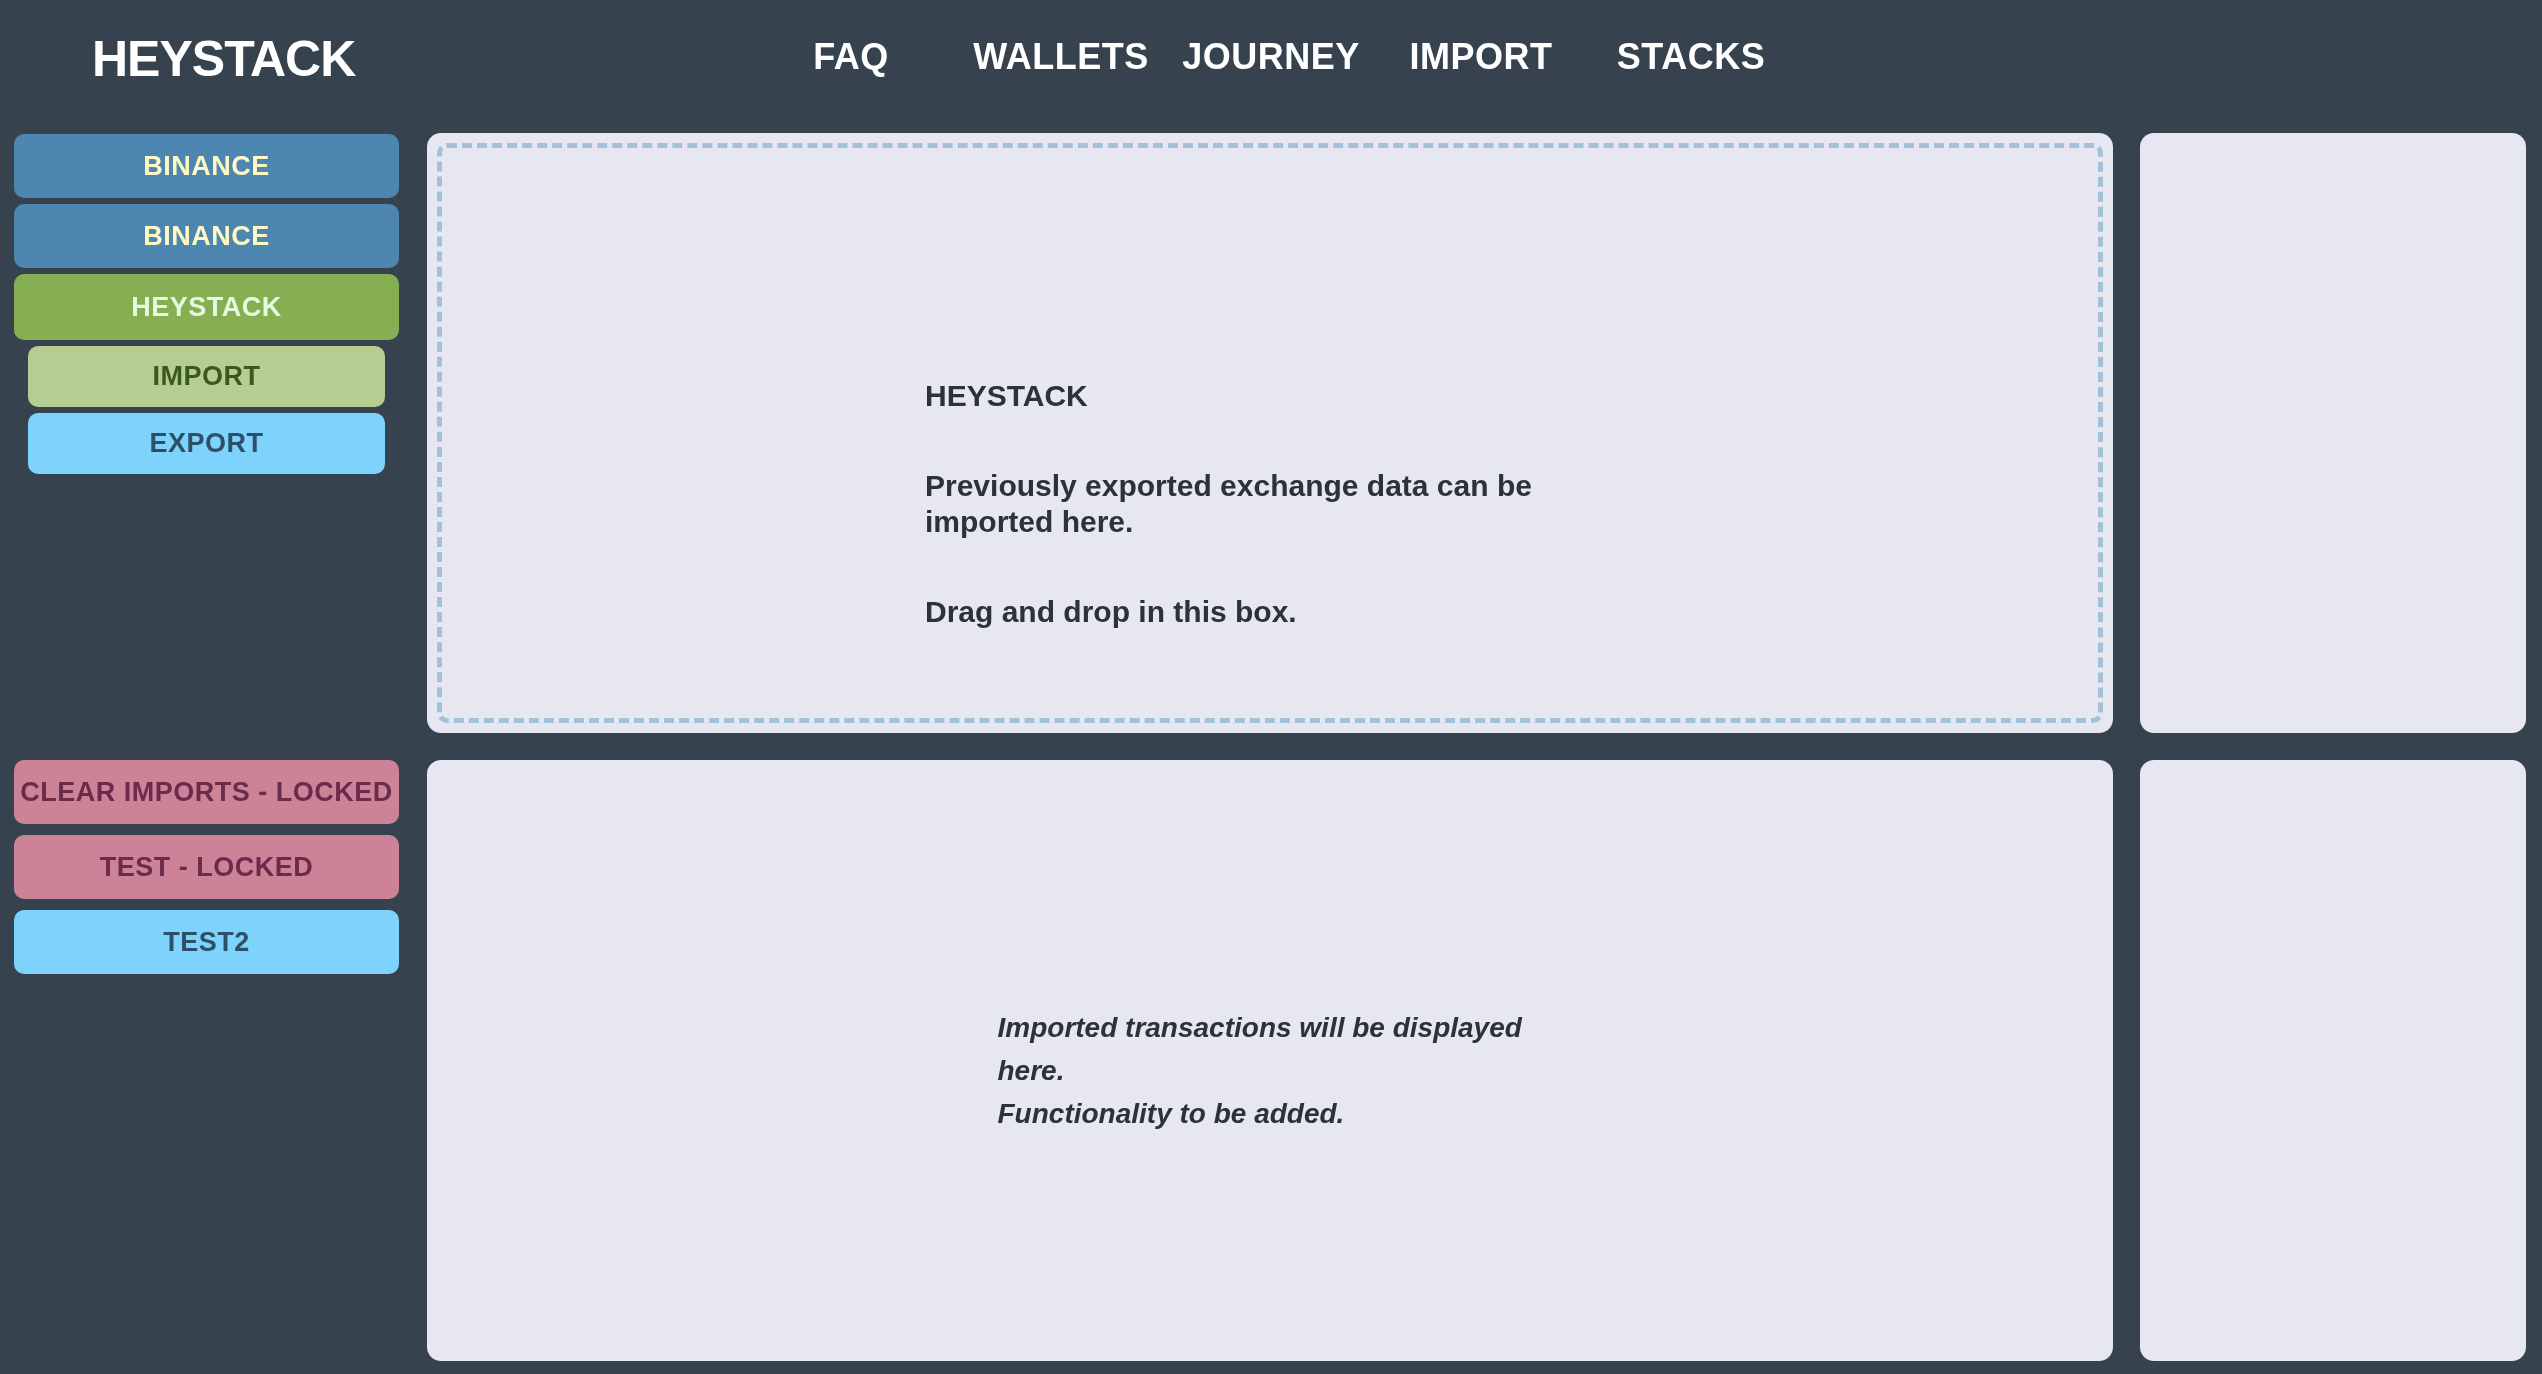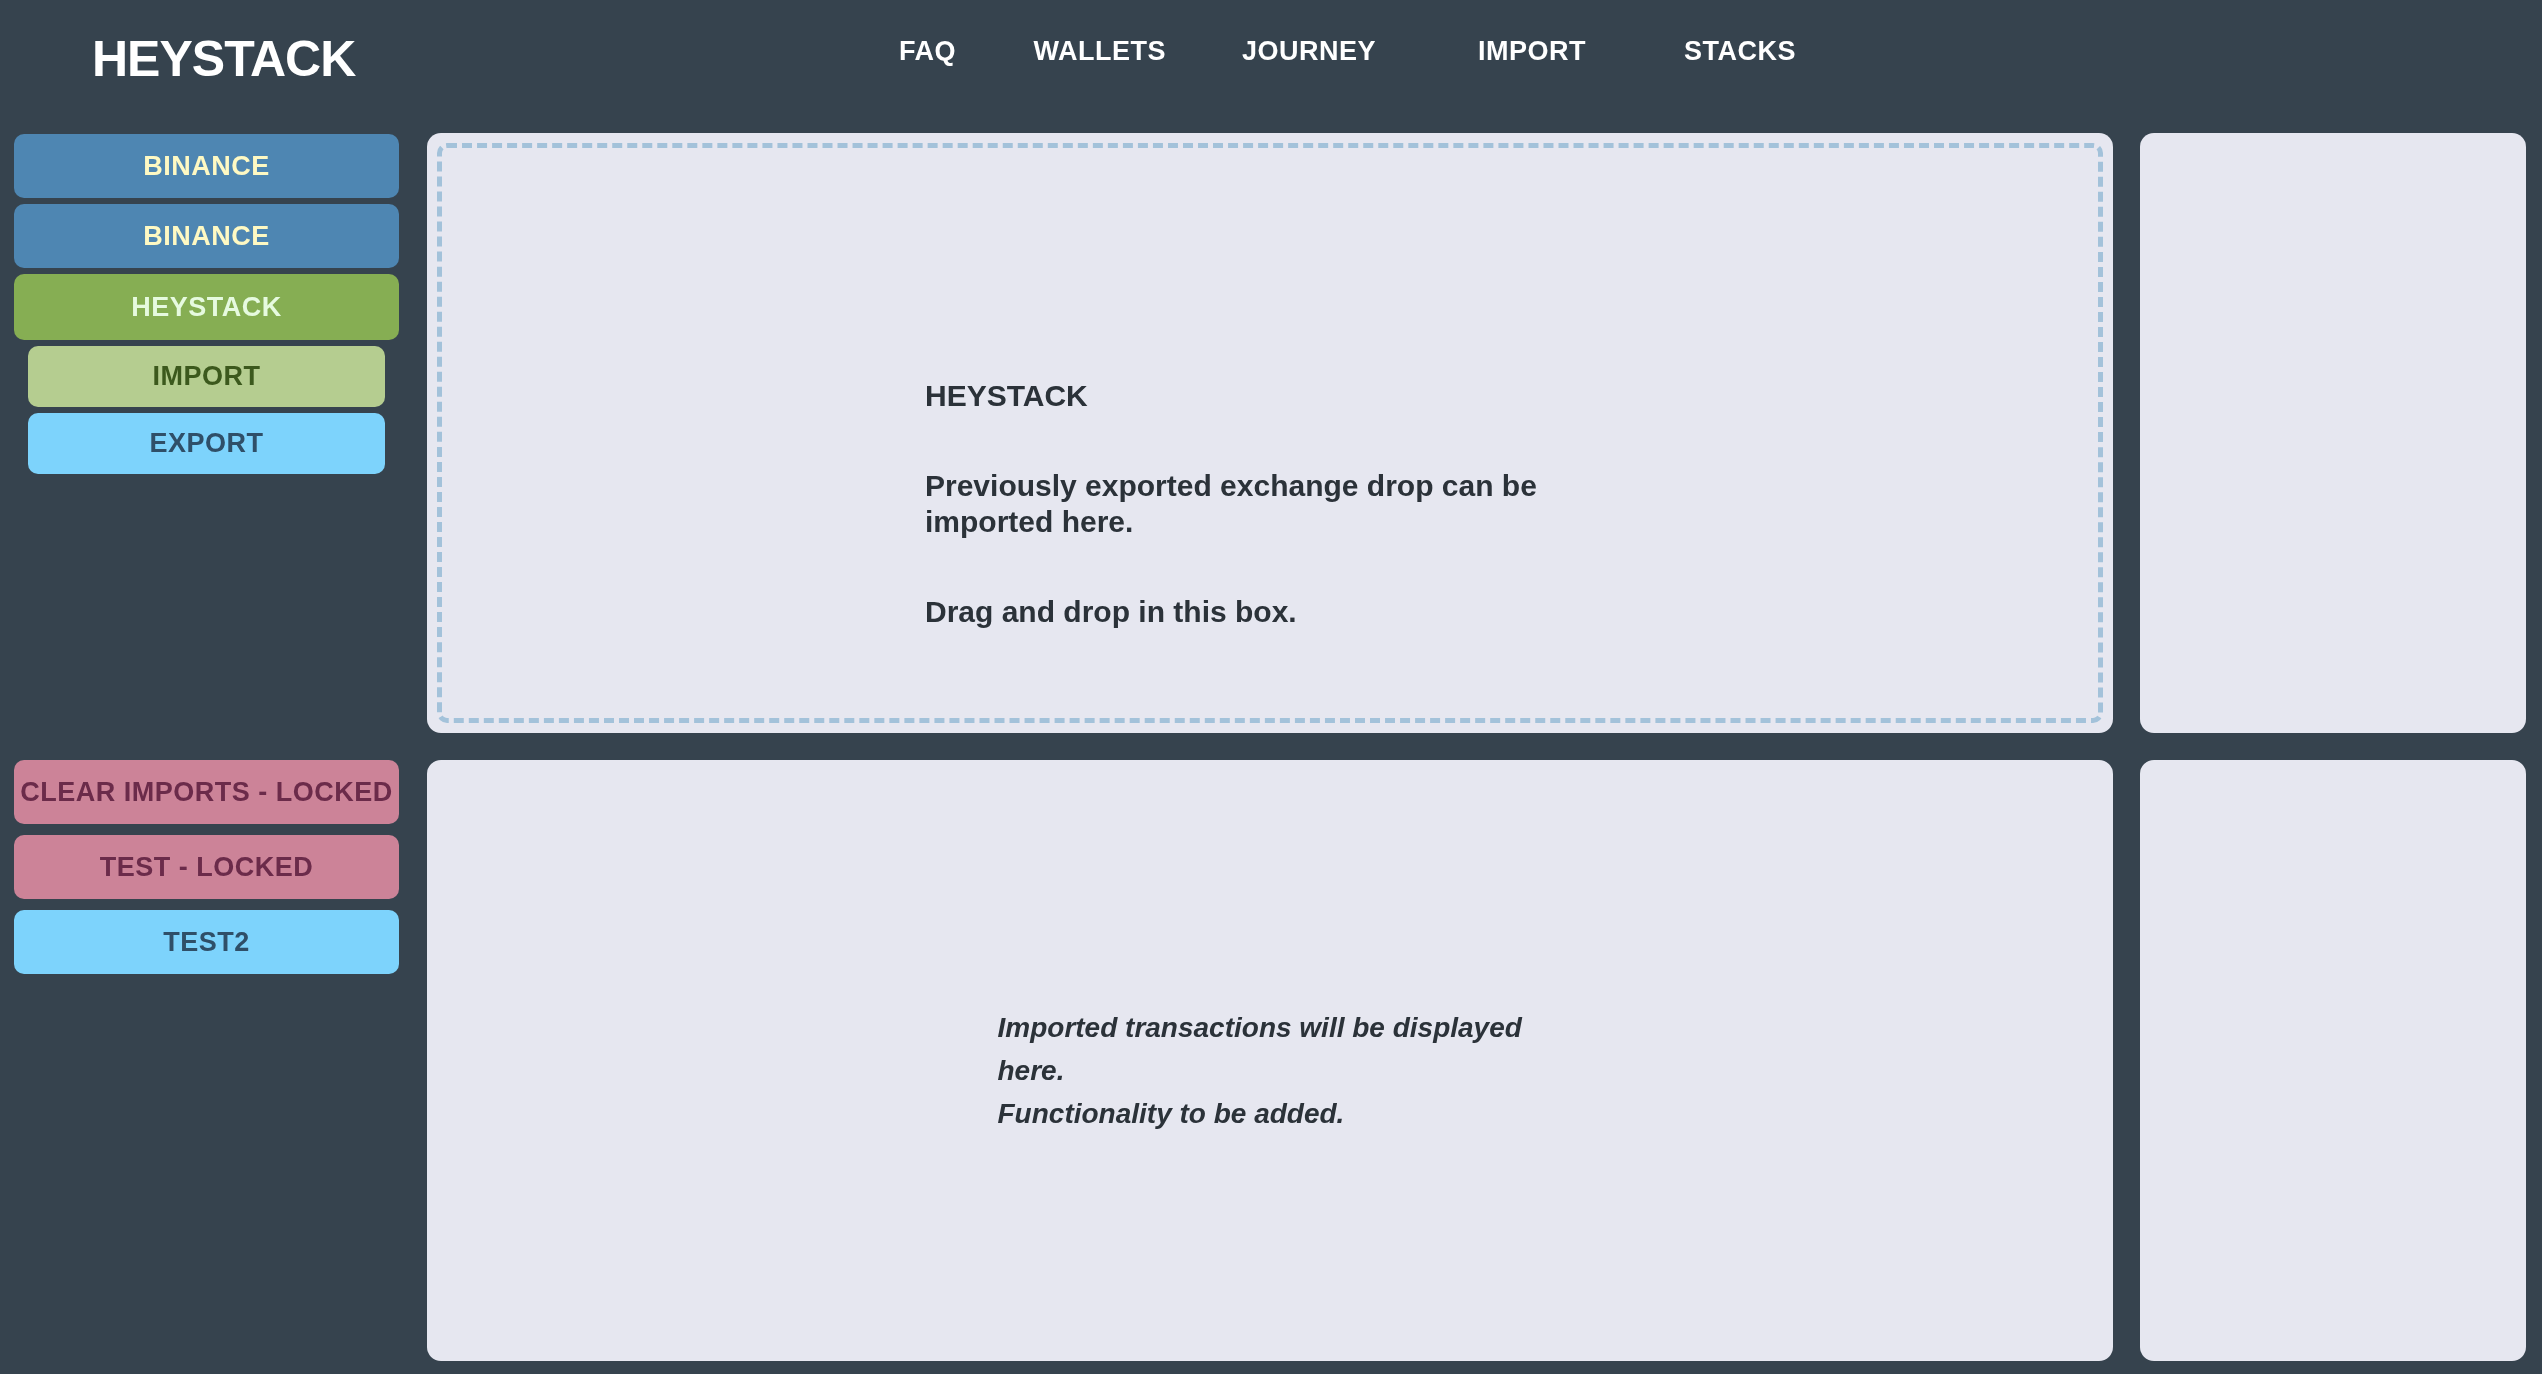--- a/index.html
+++ b/index.html
@@ -33,22 +33,22 @@
   }
   .nav {
     position: absolute;
     left: 50%;
     top: 36px;
     transform: translateX(-50%);
     display: flex;
   }
   .nav-item {
     width: 210px;
-    text-align: right;
-    font-size: 27px;
+    text-align: center;
+    font-size: 36px;
     font-weight: 700;
     color: #ffffff;
     letter-spacing: 0.5px;
     cursor: pointer;
     white-space: nowrap;
   }
 
   
   .sidebar-top {
     position: absolute;
@@ -160,21 +160,21 @@
   <div class="sidebar-bottom">
     <button class="btn btn-pink">CLEAR IMPORTS - LOCKED</button>
     <button class="btn btn-pink">TEST - LOCKED</button>
     <button class="btn btn-light-blue">TEST2</button>
   </div>
 
   <div class="card card-import">
     <div class="dropzone">
       <div class="dropzone-content">
         <p>HEYSTACK</p>
-        <p>Previously exported exchange drop can be imported here.</p>
+        <p>Previously exported exchange data can be imported here.</p>
         <p>Drag and drop in this box.</p>
       </div>
     </div>
   </div>
 
   <div class="card side-card-top"></div>
 
   <div class="card card-transactions">
     <div class="tx-message">
       <div>Imported transactions will be displayed here.</div>

